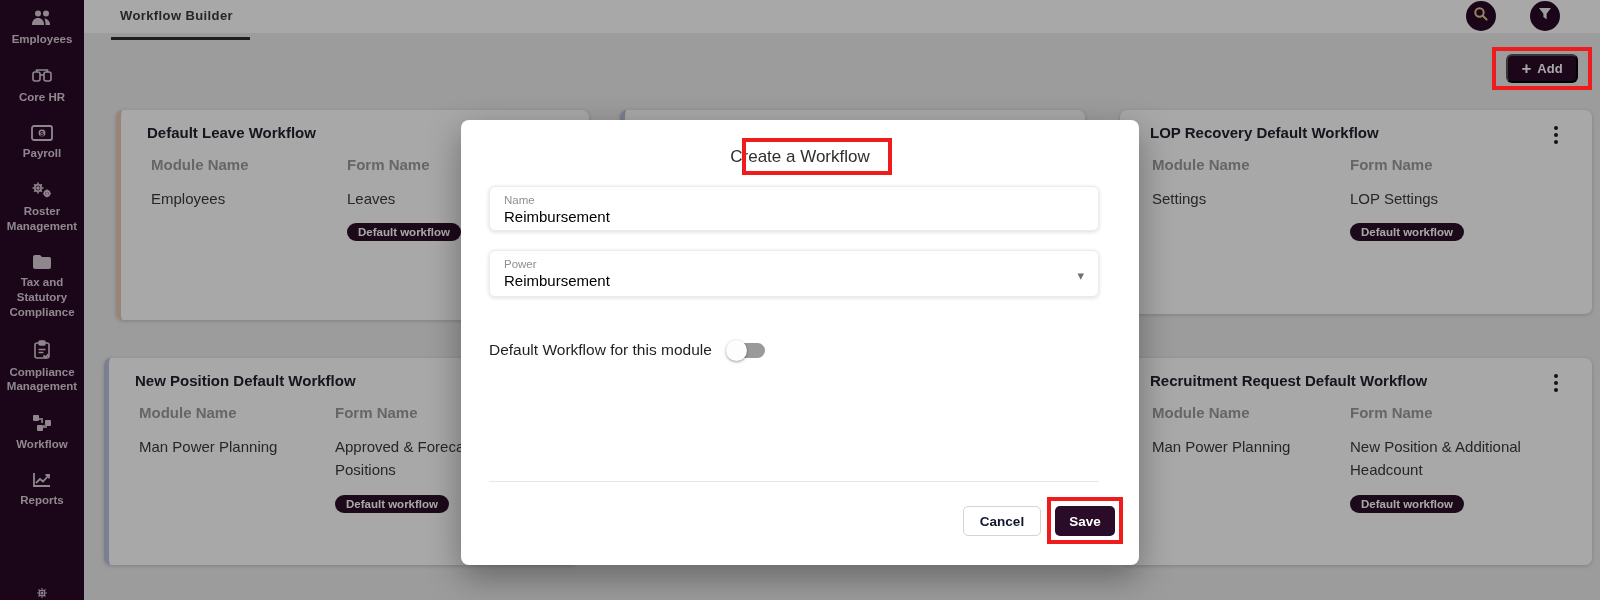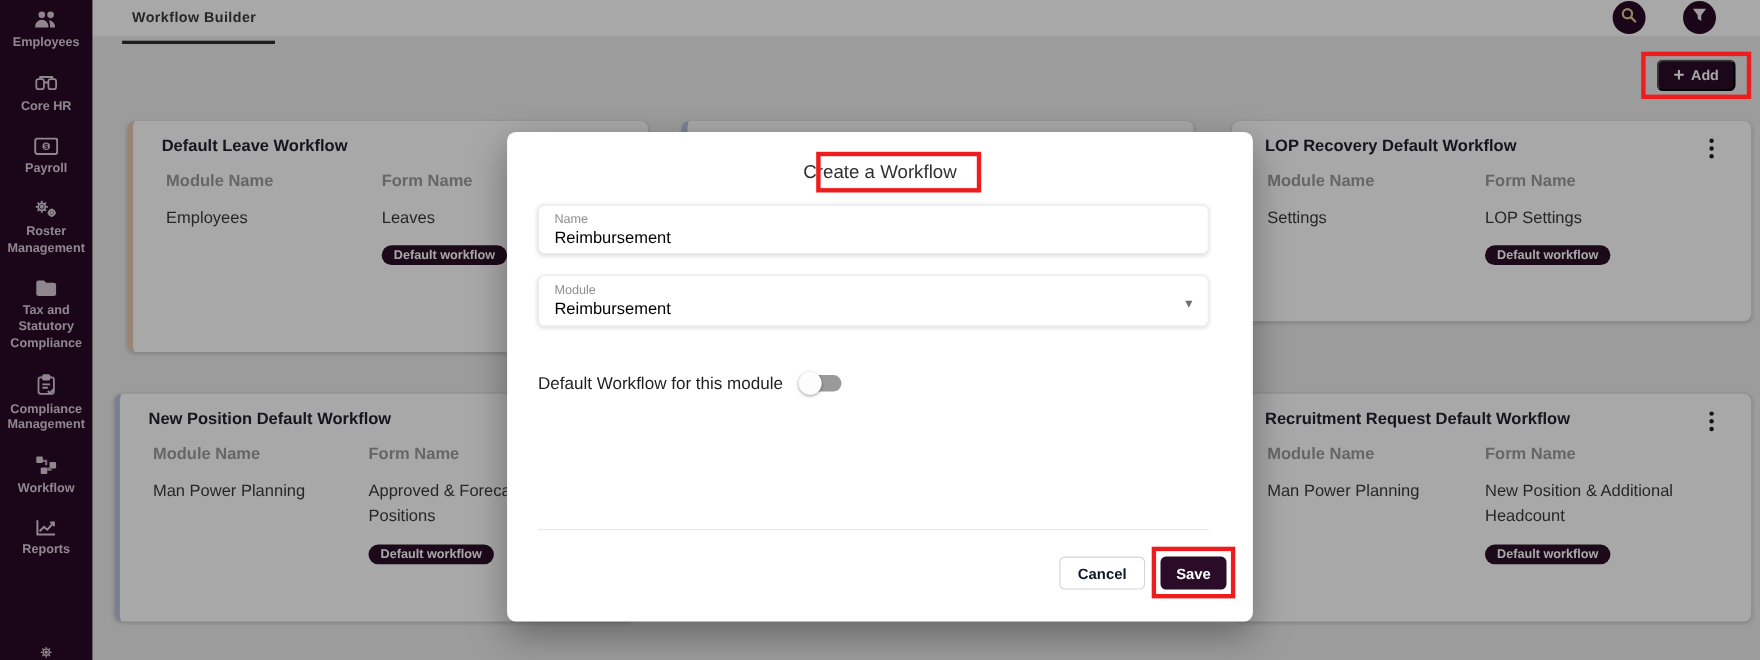--- a/index.html
+++ b/index.html
@@ -64,21 +64,21 @@
                  font-size:17px; color:#2f2f2f; }
   .m-field { position:absolute; left:28px; width:610px; background:#fff;
              border:1px solid #ececec; border-radius:6px;
              box-shadow:0 1px 4px rgba(0,0,0,.14); padding:7px 14px; }
   .m-field .mlabel { font-size:11.5px; color:#8f8f8f; }
   .m-field .mvalue { margin-top:2px; font-size:15px; color:#000000; }
   .f-name { top:66px; height:45px; }
   .f-module { top:130px; height:47px; cursor:pointer; }
   .caret { position:absolute; right:14px; top:17px; font-size:13px; color:#707070; }
   .toggle-row { position:absolute; left:28px; top:221px; display:flex;
-                gap:18px; }
+                align-items:center; gap:18px; }
   .toggle-label { font-size:15.5px; color:#1f1f1f; }
   .switch { position:relative; width:35px; height:15px; background:#9a9a9a;
             border-radius:8px; cursor:pointer; }
   .switch .thumb { position:absolute; left:-4px; top:-3px; width:21px; height:21px;
                    border-radius:50%; background:#fdfdfd;
                    box-shadow:0 1px 3px rgba(0,0,0,.4); }
   .f-desc { top:279px; height:59px; }
   .gram-pill { position:absolute; right:16px; bottom:6px; width:57px; height:30px;
                background:#fff; border-radius:16px; box-shadow:0 1px 4px rgba(0,0,0,.2);
                display:flex; align-items:center; justify-content:center; gap:3px; }
@@ -254,21 +254,21 @@
     </div>
     <div class="col2">
       <div class="flabel">Form Name</div>
       <div class="fvalue">Leaves</div>
       <span class="badge">Default workflow</span>
     </div>
   </section>
 
   <section class="card accent-blue" style="left:620px;top:110px;width:465px;height:210px;"></section>
 
-  <section class="card" style="left:1120px;top:110px;width:472px;height:182px;">
+  <section class="card" style="left:1120px;top:110px;width:472px;height:204px;">
     <div class="card-title" style="left:30px;">LOP Recovery Default Workflow</div>
     <div class="col1" style="left:32px;">
       <div class="flabel">Module Name</div>
       <div class="fvalue">Settings</div>
     </div>
     <div class="col2" style="left:230px;">
       <div class="flabel">Form Name</div>
       <div class="fvalue">LOP Settings</div>
       <span class="badge">Default workflow</span>
     </div>
@@ -314,21 +314,21 @@
 
   <div class="modal">
     <div class="modal-title">Create a Workflow</div>
 
     <div class="m-field f-name">
       <div class="mlabel">Name</div>
       <div class="mvalue">Reimbursement</div>
     </div>
 
     <div class="m-field f-module">
-      <div class="mlabel">Module</div>
+      <div class="mlabel">Power</div>
       <div class="mvalue">Reimbursement</div>
       <span class="caret">▾</span>
     </div>
 
     <div class="toggle-row">
       <span class="toggle-label">Default Workflow for this module</span>
       <span class="switch">
         <span class="thumb"></span>
       </span>
     </div>

